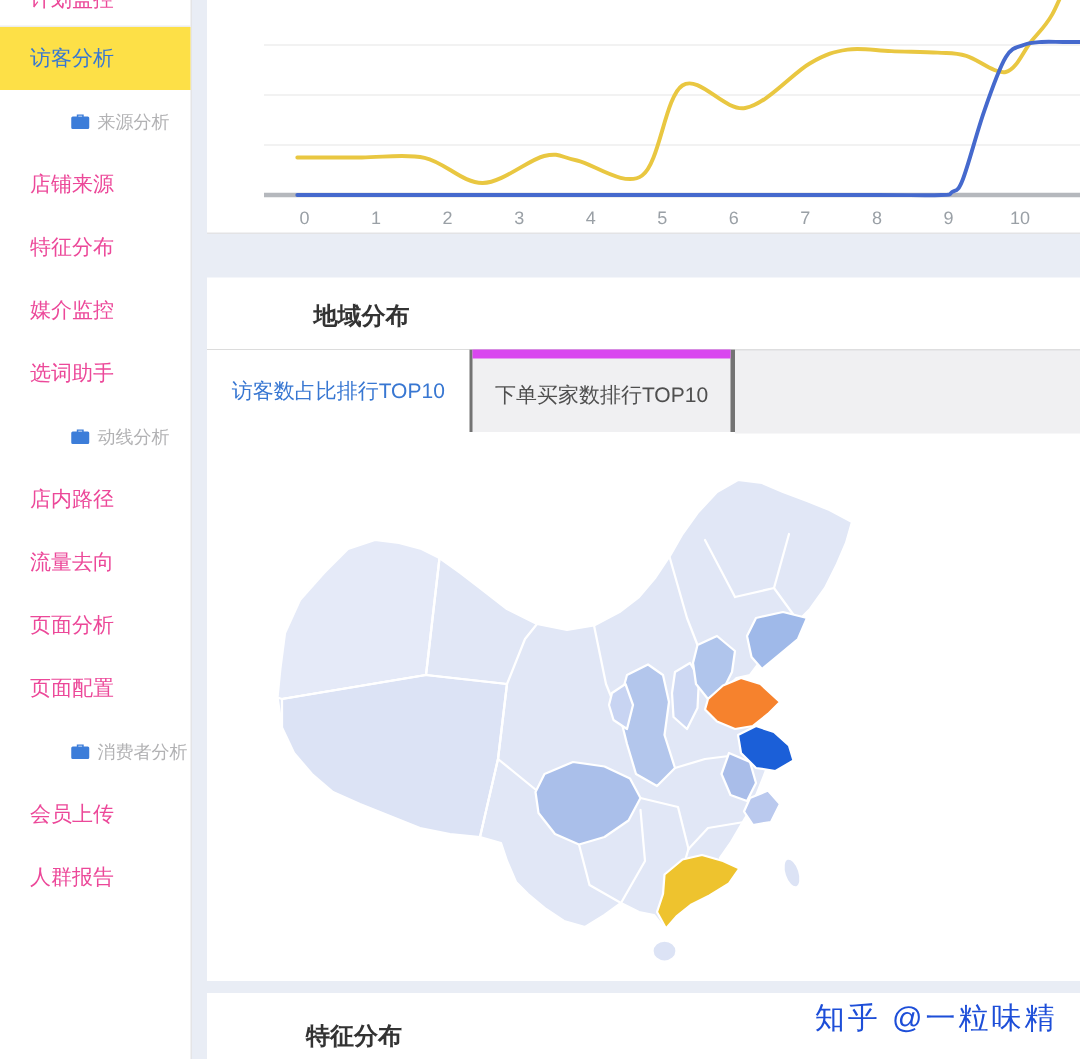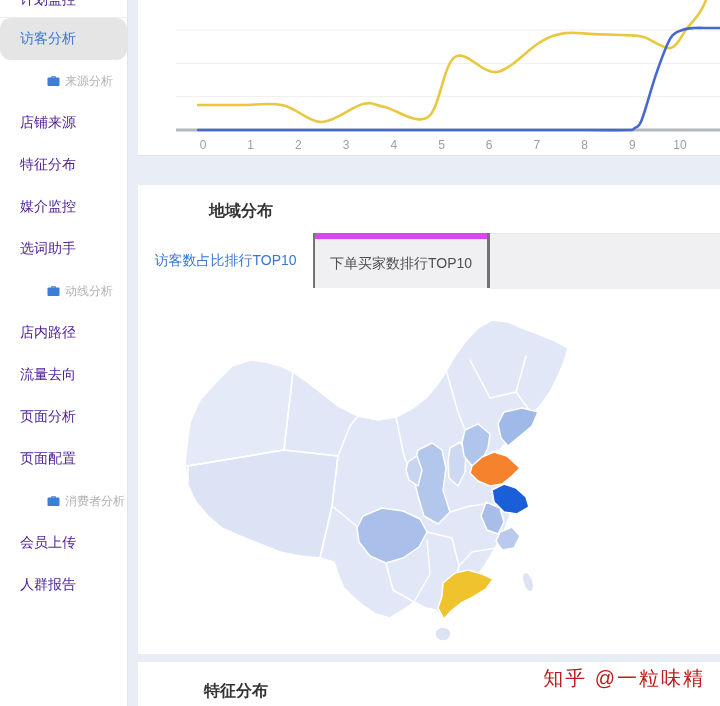--- a/index.html
+++ b/index.html
@@ -3,24 +3,24 @@
 <meta charset="utf-8">
 <style>
   html,body{margin:0;padding:0;background:#fff;}
   body{font-family:"Liberation Sans","DejaVu Sans",sans-serif;}
   #screen{position:relative;width:720px;height:706px;overflow:hidden;background:#e9edf5;}
 
   
   .sidebar{position:absolute;left:0;top:0;width:128px;height:706px;background:#ffffff;
            border-right:1px solid #e4e4e6;box-sizing:border-box;z-index:5;}
   .side-row{height:42px;display:flex;align-items:center;padding-left:20px;font-size:14px;
-            color:#4c1d95;box-sizing:border-box;cursor:pointer;white-space:nowrap;}
+            color:#ec4899;box-sizing:border-box;cursor:pointer;white-space:nowrap;}
   .side-row.cut{height:18px;border-bottom:1px solid #ededed;overflow:hidden;align-items:flex-start;}
   .side-row.cut span{margin-top:-9px;display:block;}
-  .side-row.active{background:#e5e5e5;color:#3877d2;border-radius:11px;}
+  .side-row.active{background:#fde047;color:#3877d2;}
   .side-row.section{padding-left:7px;font-size:12px;color:#b2b2b4;cursor:default;margin-left:40px;}
   .sec-icon{display:inline-block;width:13px;height:12px;margin-right:5px;flex:0 0 auto;}
 
   
   .main{position:absolute;left:128px;top:0;width:592px;height:706px;background:#e9edf5;}
   .card{position:absolute;background:#ffffff;}
   .chart-card{left:10px;top:0;width:582px;height:155px;border-bottom:1px solid #e3e3e5;box-sizing:content-box;}
   .region-card{left:10px;top:185px;width:582px;height:469px;}
   .feature-card{left:10px;top:662px;width:582px;height:44px;padding-left:28px;}
 
@@ -33,21 +33,21 @@
   .tab{position:absolute;top:0;height:55px;display:flex;align-items:center;justify-content:center;
        font-size:14px;box-sizing:border-box;cursor:pointer;}
   .tab.active{left:0;width:175px;background:#ffffff;color:#3877d2;}
   .tab.inactive{left:177px;width:172px;background:#f0f0f2;color:#4f4f4f;
                 border-top:6px solid #d946ef;}
   .tab-filler{position:absolute;left:352px;top:0;width:230px;height:55px;background:#f0f0f2;
               border-top:1px solid #e7e7e9;}
 
   .map-wrap{position:absolute;left:22px;top:115px;width:440px;height:350px;}
 
-  .watermark{position:absolute;right:15px;top:665px;font-size:20px;color:#b91c1c;
+  .watermark{position:absolute;right:15px;top:665px;font-size:20px;color:#1d4ed8;
              letter-spacing:2px;z-index:6;}
 
   svg text{font-family:"Liberation Sans","DejaVu Sans",sans-serif;}
 </style>
 </head>
 <body>
 
 <div id="screen">
 
   <nav class="sidebar" id="sidebar">

